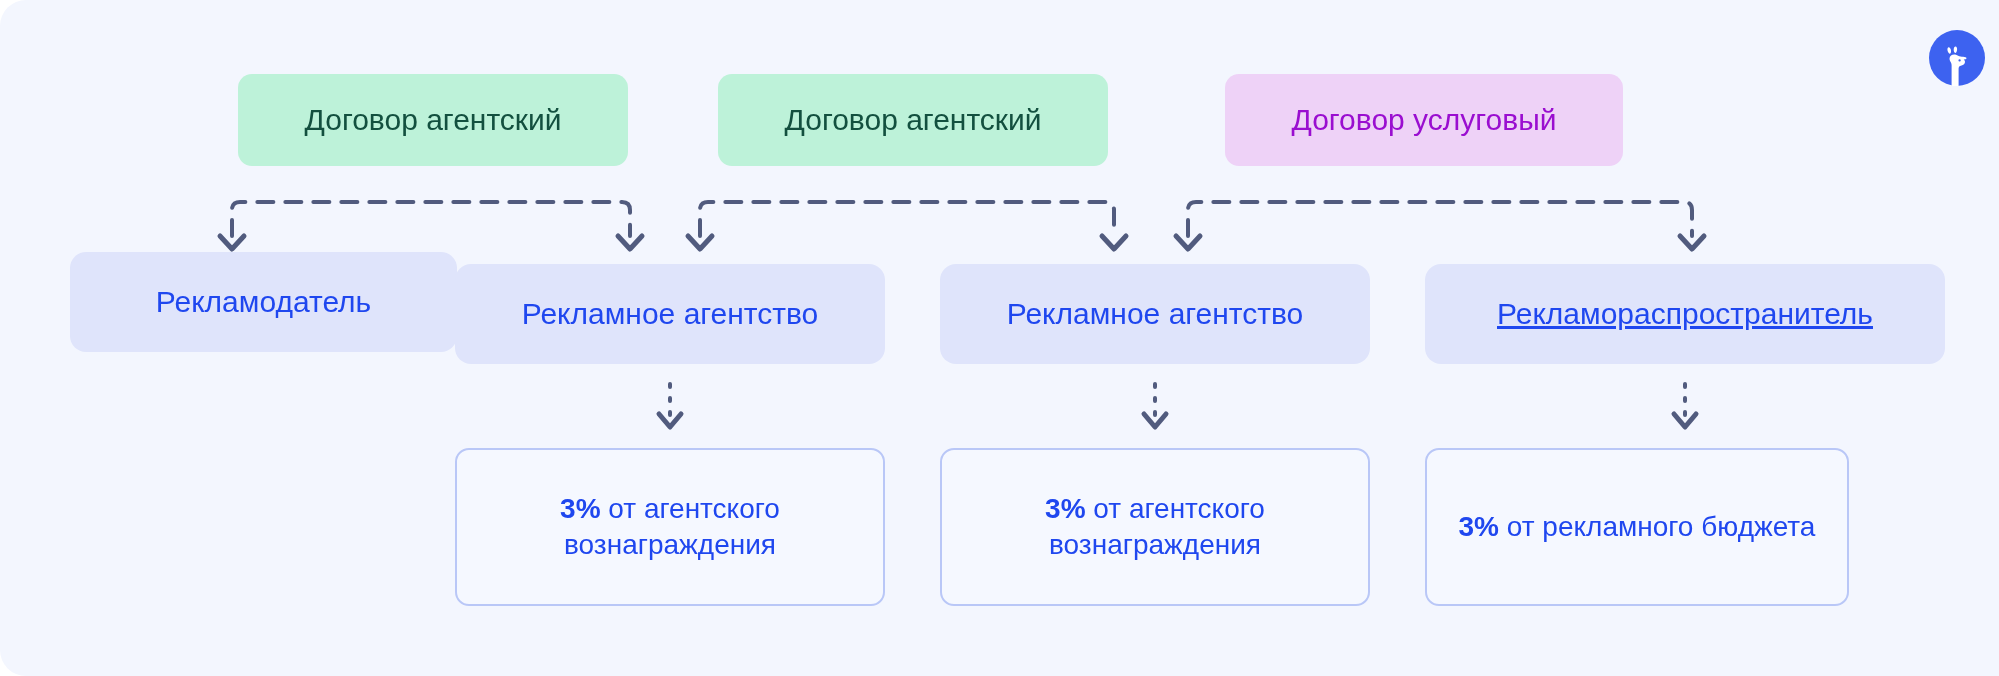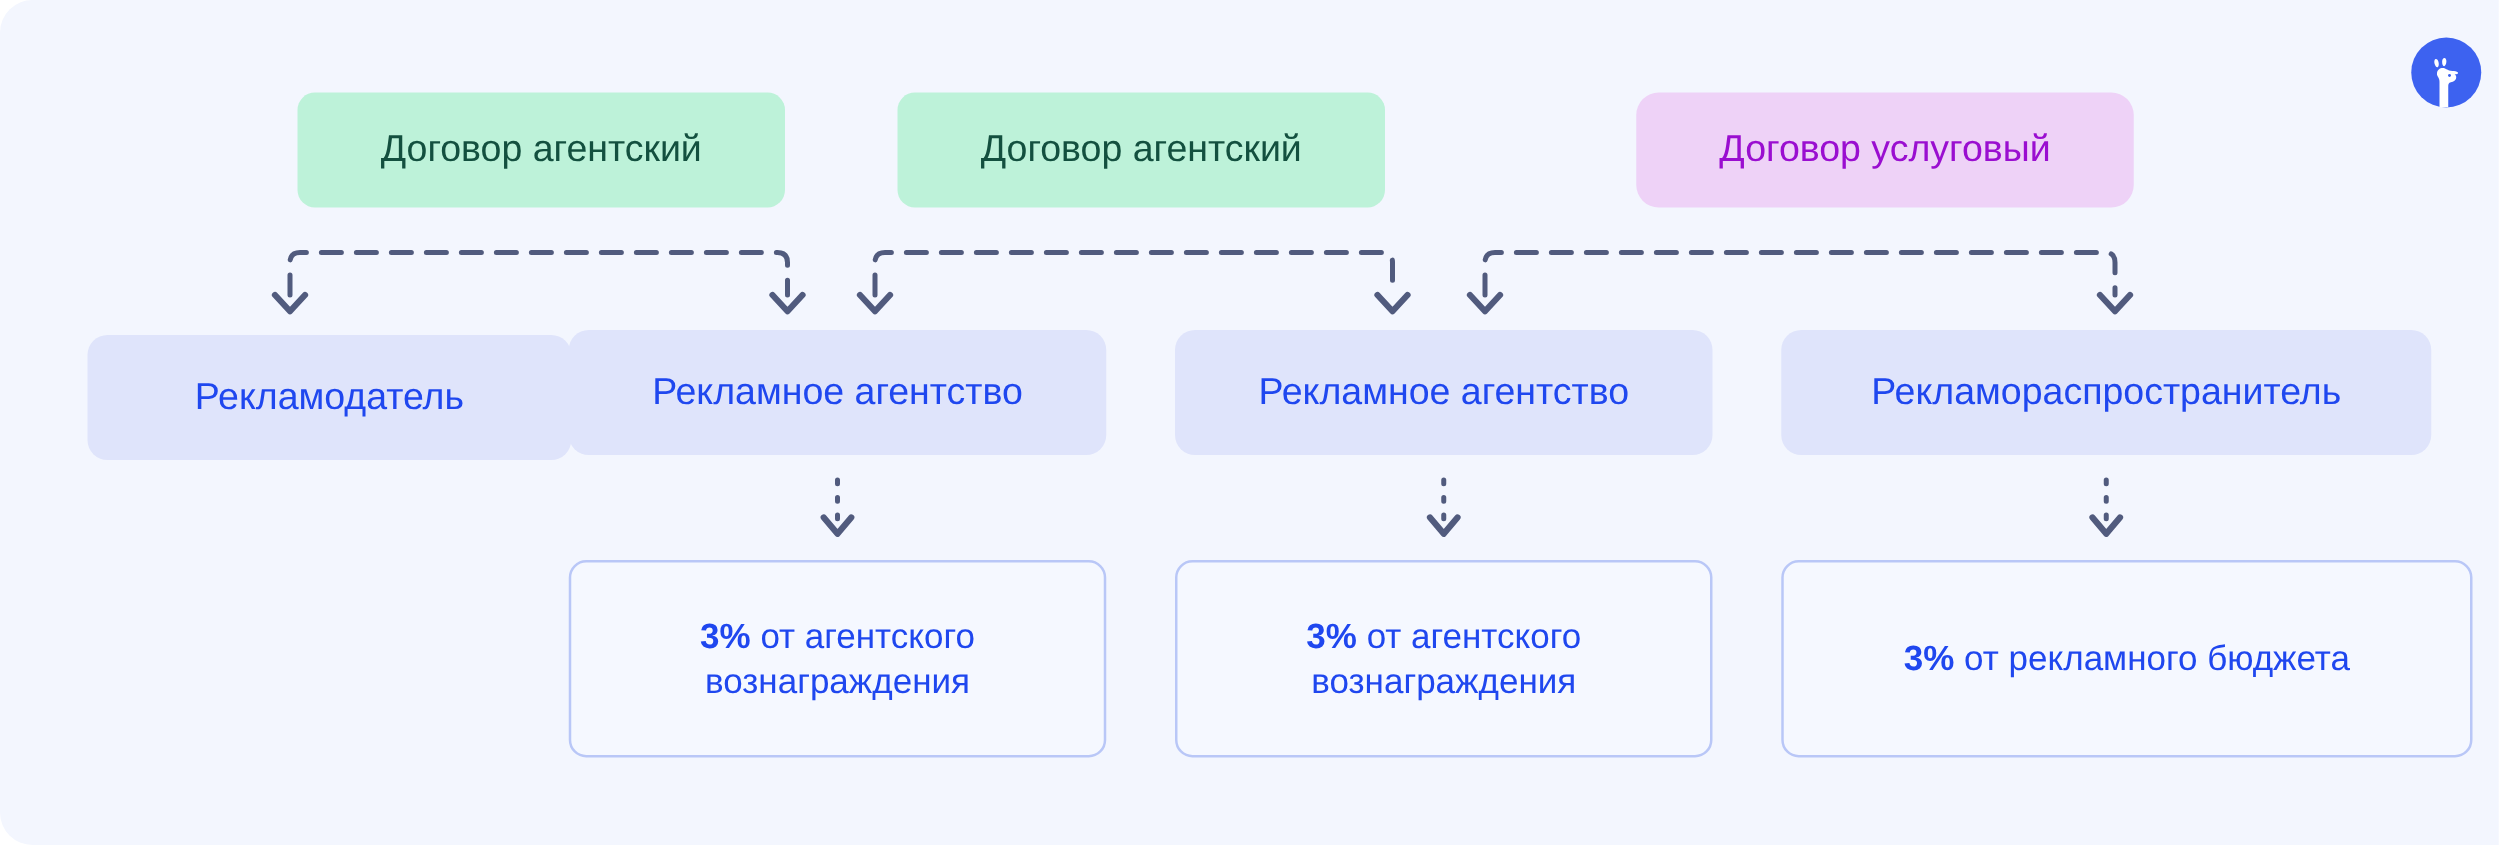--- a/index.html
+++ b/index.html
@@ -130,21 +130,21 @@
   </div>
 
   <div class="node node-contract green" style="left:238px; top:74px; width:390px;">
     <span>Договор агентский</span>
   </div>
 
   <div class="node node-contract green" style="left:718px; top:74px; width:390px;">
     <span>Договор агентский</span>
   </div>
 
-  <div class="node node-contract purple" style="left:1309px; top:74px; width:398px;border-radius:18px;">
+  <div class="node node-contract purple" style="left:1225px; top:74px; width:398px;">
     <span>Договор услуговый</span>
   </div>
 
   <div class="connector" style="left:210px; top:196px; width:460px; height:66px;">
     <svg width="460" height="66" viewBox="0 0 460 66">
       <path class="dash-path" d="M22 40 L22 14 Q22 6 30 6 L412 6 Q420 6 420 14 L420 40"></path>
       <path class="arrow-head" d="M10 40 L22 53 L34 40"></path>
       <path class="arrow-head" d="M408 40 L420 53 L432 40"></path>
     </svg>
   </div>
@@ -158,33 +158,33 @@
   </div>
 
   <div class="connector" style="left:1166px; top:196px; width:570px; height:66px;">
     <svg width="570" height="66" viewBox="0 0 570 66">
       <path class="dash-path" d="M22 40 L22 14 Q22 6 30 6 L518 6 Q526 6 526 14 L526 40"></path>
       <path class="arrow-head" d="M10 40 L22 53 L34 40"></path>
       <path class="arrow-head" d="M514 40 L526 53 L538 40"></path>
     </svg>
   </div>
 
-  <div class="node node-party" style="left:70px; top:268px; width:387px;">
+  <div class="node node-party" style="left:70px; top:252px; width:387px;">
     <span>Рекламодатель</span>
   </div>
 
   <div class="node node-party" style="left:455px; top:264px; width:430px;">
     <span>Рекламное агентство</span>
   </div>
 
   <div class="node node-party" style="left:940px; top:264px; width:430px;">
     <span>Рекламное агентство</span>
   </div>
 
-  <div class="node node-party" style="left:1425px; top:264px; width:520px;">
+  <div class="node node-party" style="left:1425px; top:264px; width:520px;text-decoration:underline;">
     <span>Рекламораспространитель</span>
   </div>
 
   <div class="connector" style="left:652px; top:382px; width:36px; height:56px;">
     <svg width="36" height="56" viewBox="0 0 36 56">
       <path class="dot-path" d="M18 2 L18 34"></path>
       <path class="arrow-head" d="M7 32 L18 45 L29 32"></path>
     </svg>
   </div>
 
@@ -207,19 +207,19 @@
       <span class="pct">3%</span><span> от агентского вознаграждения</span>
     </span>
   </div>
 
   <div class="node node-fee" style="left:940px; top:448px; width:430px;">
     <span>
       <span class="pct">3%</span><span> от агентского вознаграждения</span>
     </span>
   </div>
 
-  <div class="node node-fee" style="left:1425px; top:448px; width:553px;">
+  <div class="node node-fee" style="left:1425px; top:448px; width:424px;">
     <span>
       <span class="pct">3%</span><span> от рекламного бюджета</span>
     </span>
   </div>
 
 </div>
 
 </body></html>

